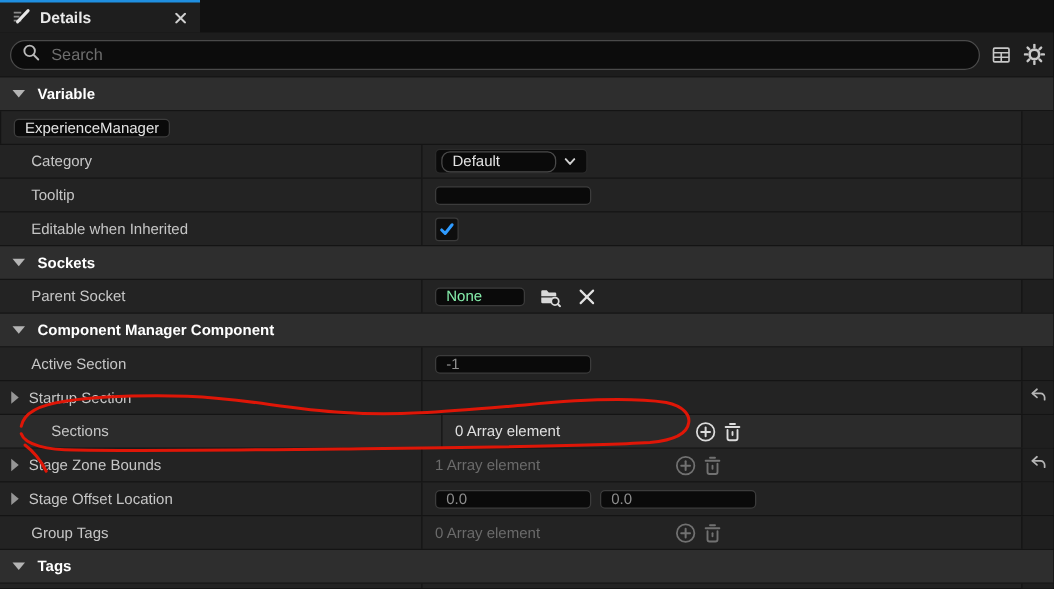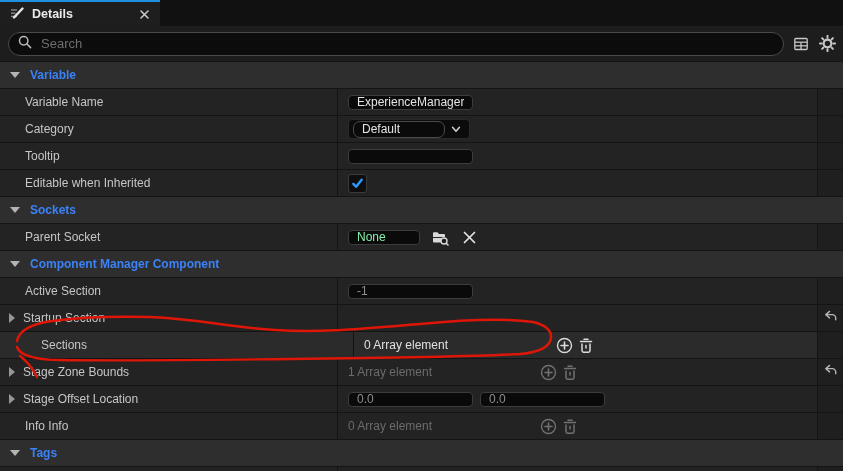--- a/index.html
+++ b/index.html
@@ -26,21 +26,21 @@
 
   
   .toolbar{height:36px;background:#1d1d1d;display:flex;align-items:center;padding:0 7px 0 8px;box-sizing:border-box;gap:8px;border-bottom:1px solid var(--sep);}
   .searchbox{flex:1;height:24px;background:#0c0c0c;border:1px solid #4a4a4a;border-radius:13px;display:flex;align-items:center;padding:0 10px 0 8px;box-sizing:border-box;gap:6px;}
   .searchbox input{flex:1;background:transparent;border:none;outline:none;color:#3b82f6;font-size:13px;font-family:"Liberation Sans",sans-serif;}
   .searchbox input::placeholder{color:#6e6e6e;}
   .tool-icon{width:18px;height:18px;display:flex;align-items:center;justify-content:center;cursor:pointer;}
 
   
   .header{height:26px;background:var(--hdr);border-bottom:1px solid var(--sep);display:flex;align-items:center;gap:10px;padding-left:10px;}
-  .header .title{color:#3b82f6;font-weight:bold;font-size:12px;}
+  .header .title{color:#ffffff;font-weight:bold;font-size:12px;}
   .row{height:26px;background:var(--row);border-bottom:1px solid var(--sep);display:flex;align-items:stretch;}
   .row.hover{background:var(--row-hover);padding-left:16px;}
   .name-col{flex:0 0 337px;display:flex;align-items:center;box-sizing:border-box;padding-left:25px;gap:8px;}
   .name-col.expander{padding-left:9px;}
   .value-col{flex:1;border-left:1px solid var(--sep);display:flex;align-items:center;padding-left:10px;gap:7px;box-sizing:border-box;}
   .reset-col{flex:0 0 25px;border-left:1px solid var(--sep);background:#1f1f1f;display:flex;align-items:center;justify-content:center;}
   .label{color:#c6c6c6;}
 
   .tri-down{width:0;height:0;border-left:5px solid transparent;border-right:5px solid transparent;border-top:6px solid #b4b4b4;}
   .tri-right{width:0;height:0;border-top:5px solid transparent;border-bottom:5px solid transparent;border-left:6px solid #969696;}
@@ -129,23 +129,20 @@
       </svg>
     </span>
   </div>
 
   <div class="header">
     <span class="tri-down"></span>
     <span class="title">Variable</span>
   </div>
 
   <div class="row">
-    <div class="name-col">
-        <span class="label">Variable Name</span>
-      </div>
     <div class="value-col">
       <input class="tinput" value="ExperienceManager" style="">
     </div>
     <div class="reset-col"></div>
   </div>
 
   <div class="row">
     <div class="name-col">
         <span class="label">Category</span>
       </div>
@@ -320,21 +317,21 @@
     </div>
     <div class="value-col">
       <input class="tinput dimtext" value="0.0" style="">
       <input class="tinput dimtext" value="0.0" style="">
     </div>
     <div class="reset-col"></div>
   </div>
 
   <div class="row dim">
     <div class="name-col">
-        <span class="label">Info Info</span>
+        <span class="label">Group Tags</span>
       </div>
     <div class="value-col">
       <span class="array-text">0 Array element</span>
       <span class="array-icons">
         <span class="icon-btn">
           <svg class="bright" width="17" height="17" viewBox="0 0 17 17" fill="none" stroke="#dcdcdc">
               <circle cx="8.5" cy="8.5" r="7" stroke-width="1.4"></circle>
               <g stroke-width="1.6" stroke-linecap="round">
                 <line x1="8.5" y1="5" x2="8.5" y2="12"></line>
                 <line x1="5" y1="8.5" x2="12" y2="8.5"></line>

